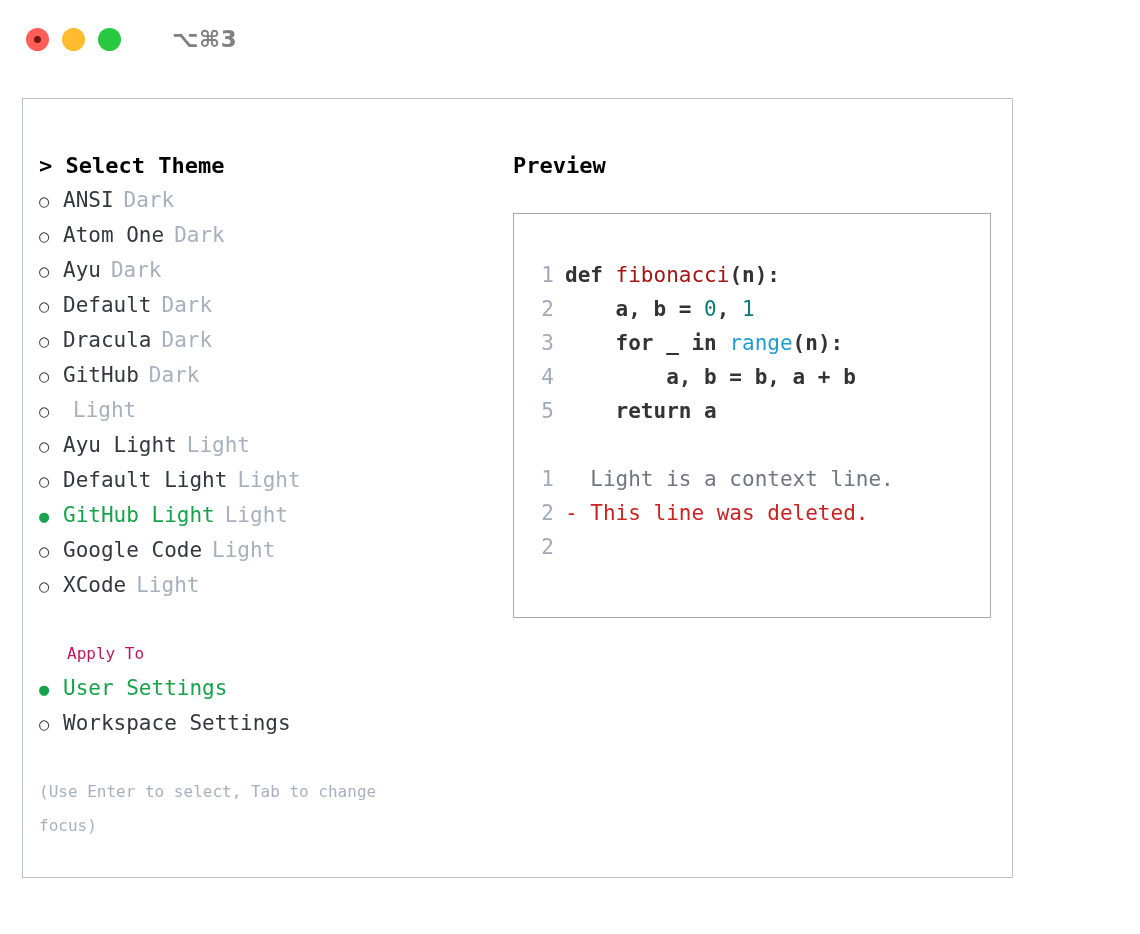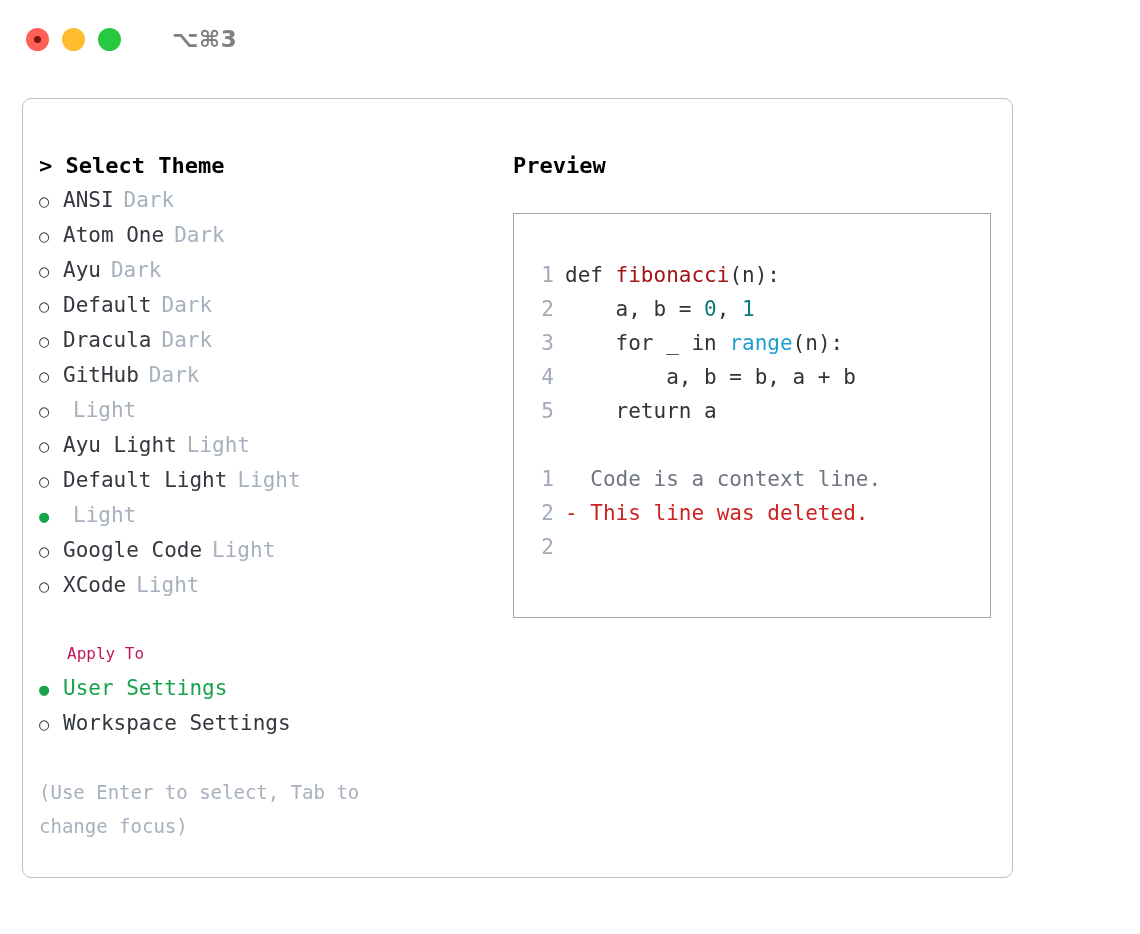--- a/index.html
+++ b/index.html
@@ -54,21 +54,21 @@
     color: #808080;
     letter-spacing: 0.5px;
     font-family: "DejaVu Sans", "Liberation Sans", sans-serif;
   }
   
   .panel {
     position: absolute;
     left: 22px; top: 98px;
     width: 991px; height: 780px;
     border: 1px solid #b9c2cd;
-    border-radius: 9px;
+    border-radius: 0;
     background: #ffffff;
   }
   .panel-inner {
     position: absolute;
     left: 0; top: 0;
     width: 100%; height: 100%;
   }
   
   .left-col {
     position: absolute;
@@ -104,21 +104,21 @@
   .apply-head {
     font-size: 16px;
     color: #be185d;
     line-height: 34px;
     padding-left: 28px;
     margin-top: 34px;
     white-space: pre;
   }
   .hint {
     margin-top: 34px;
-    font-size: 19px;
+    font-size: 16px;
     color: #a7b0bd;
     line-height: 34px;
     width: 400px;
   }
   
   .right-col {
     position: absolute;
     left: 490px; top: 50px;
     width: 490px;
   }
@@ -144,21 +144,21 @@
     white-space: pre;
   }
   .lineno {
     color: #a0aab8;
     width: 26px;
     flex: 0 0 26px;
     text-align: right;
     padding-right: 0;
   }
   .code-text { padding-left: 11px; }
-  .tok-plain { color: #333333; }
+  .tok-plain { color: #333333; font-weight: bold; }
   .tok-func  { color: #a31515; }
   .tok-num   { color: #0d7a7a; }
   .tok-builtin { color: #1f9cd0; }
   .gap { height: 34px; }
   .diff-ctx { color: #6f7680; }
   .diff-del { color: #cc2222; }
   .diff-add { color: #06b006; }
 </style>
 </head>
 <body>
@@ -182,21 +182,21 @@
         <ul class="list" id="theme-list">
             <li class="list-item"><span class="bullet">○</span><span class="item-label">ANSI</span><span class="item-tag">Dark</span></li>
             <li class="list-item"><span class="bullet">○</span><span class="item-label">Atom One</span><span class="item-tag">Dark</span></li>
             <li class="list-item"><span class="bullet">○</span><span class="item-label">Ayu</span><span class="item-tag">Dark</span></li>
             <li class="list-item"><span class="bullet">○</span><span class="item-label">Default</span><span class="item-tag">Dark</span></li>
             <li class="list-item"><span class="bullet">○</span><span class="item-label">Dracula</span><span class="item-tag">Dark</span></li>
             <li class="list-item"><span class="bullet">○</span><span class="item-label">GitHub</span><span class="item-tag">Dark</span></li>
             <li class="list-item"><span class="bullet">○</span><span class="item-tag">Light</span></li>
             <li class="list-item"><span class="bullet">○</span><span class="item-label">Ayu Light</span><span class="item-tag">Light</span></li>
             <li class="list-item"><span class="bullet">○</span><span class="item-label">Default Light</span><span class="item-tag">Light</span></li>
-            <li class="list-item"><span class="bullet sel">●</span><span class="item-tag">Light</span></li>
+            <li class="list-item"><span class="bullet sel">●</span><span class="item-label sel">GitHub Light</span><span class="item-tag">Light</span></li>
             <li class="list-item"><span class="bullet">○</span><span class="item-label">Google Code</span><span class="item-tag">Light</span></li>
             <li class="list-item"><span class="bullet">○</span><span class="item-label">XCode</span><span class="item-tag">Light</span></li>
           </ul>
 
         <div class="apply-head">Apply To</div>
         <ul class="list" id="apply-list">
             <li class="list-item"><span class="bullet sel">●</span><span class="item-label sel">User Settings</span></li>
             <li class="list-item"><span class="bullet">○</span><span class="item-label">Workspace Settings</span></li>
           </ul>
 
@@ -208,21 +208,21 @@
         <div class="preview-box">
           <div id="code-block">
               <div class="code-line"><span class="lineno">1</span><span class="code-text"><span class="tok-plain">def </span><span class="tok-func">fibonacci</span><span class="tok-plain">(n):</span></span></div>
               <div class="code-line"><span class="lineno">2</span><span class="code-text"><span class="tok-plain">    a, b = </span><span class="tok-num">0</span><span class="tok-plain">, </span><span class="tok-num">1</span></span></div>
               <div class="code-line"><span class="lineno">3</span><span class="code-text"><span class="tok-plain">    for _ in </span><span class="tok-builtin">range</span><span class="tok-plain">(n):</span></span></div>
               <div class="code-line"><span class="lineno">4</span><span class="code-text"><span class="tok-plain">        a, b = b, a + b</span></span></div>
               <div class="code-line"><span class="lineno">5</span><span class="code-text"><span class="tok-plain">    return a</span></span></div>
             </div>
           <div class="gap"></div>
           <div id="diff-block">
-              <div class="code-line"><span class="lineno">1</span><span class="code-text diff-ctx">  Code is a context line.</span></div>
+              <div class="code-line"><span class="lineno">1</span><span class="code-text diff-ctx">  Light is a context line.</span></div>
               <div class="code-line"><span class="lineno">2</span><span class="code-text diff-del">- This line was deleted.</span></div>
               <div class="code-line"><span class="lineno">2</span></div>
             </div>
         </div>
       </div>
 
     </div>
   </div>
 </div>
 

